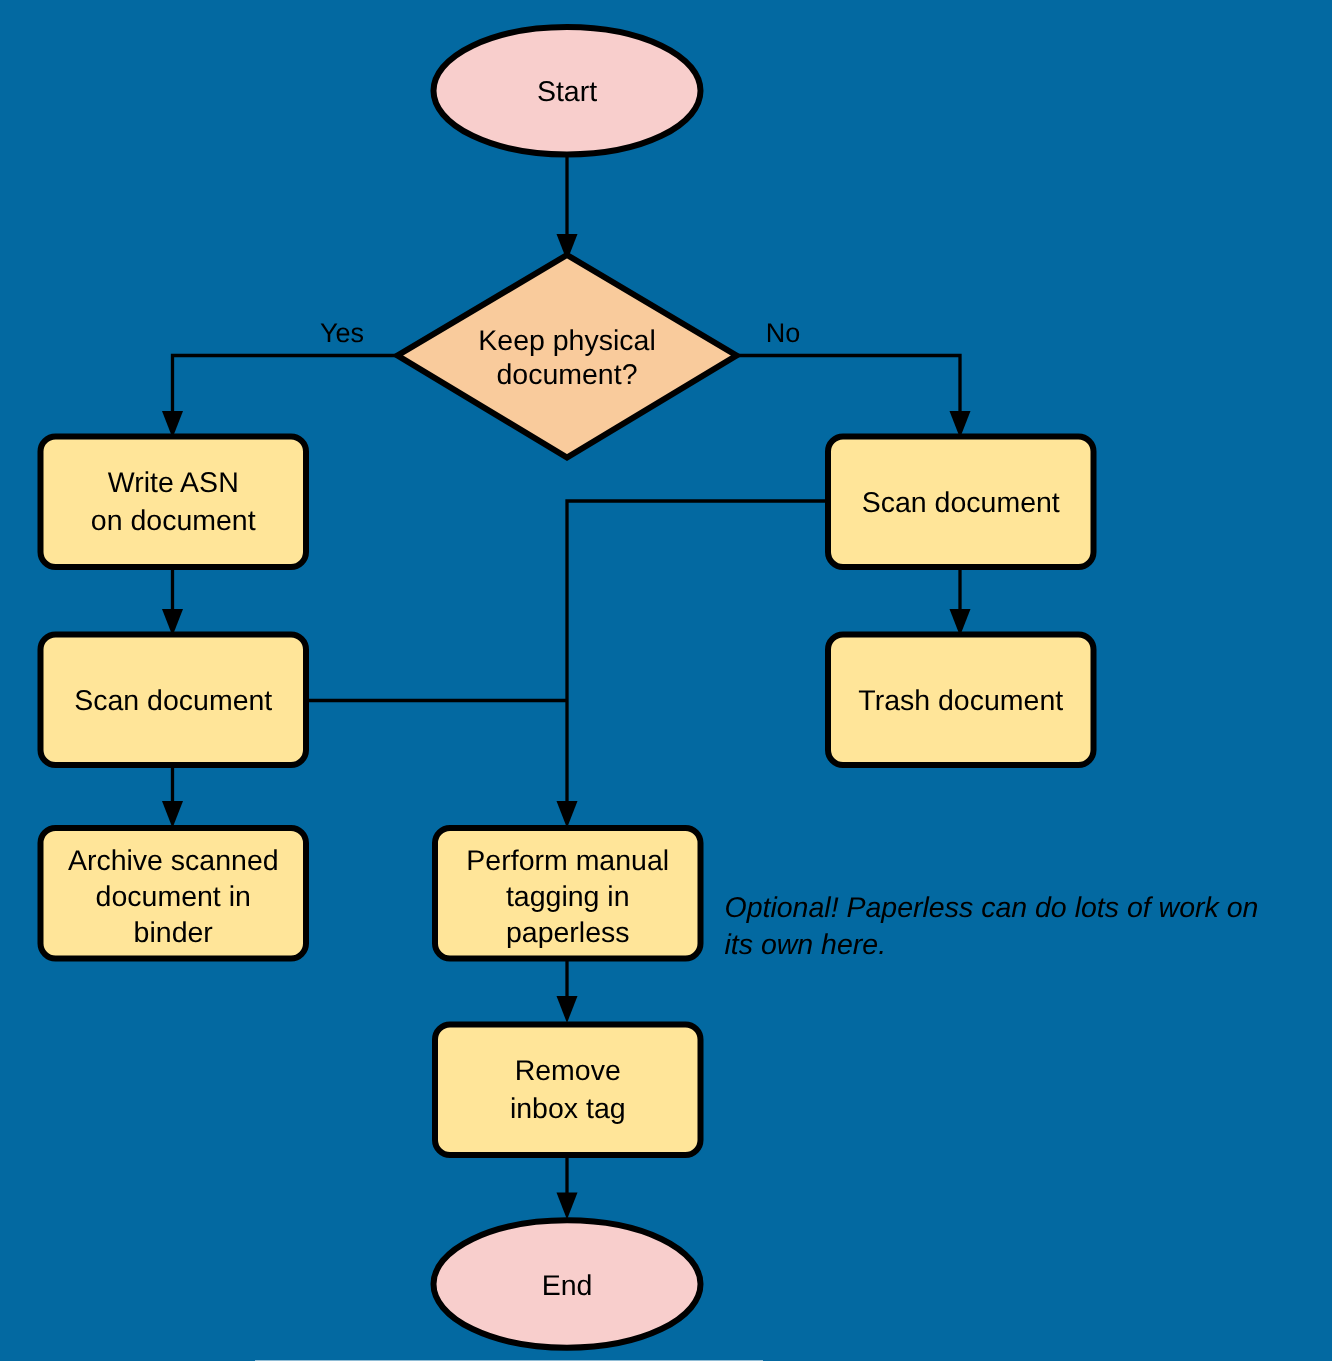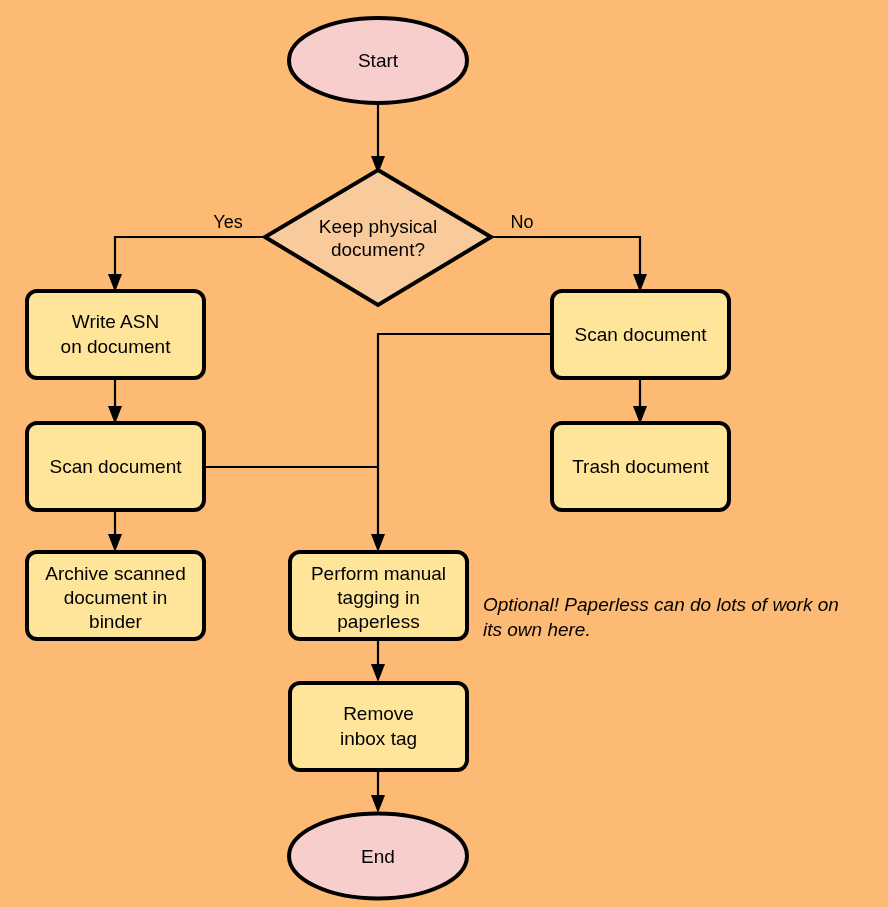--- a/index.html
+++ b/index.html
@@ -7,21 +7,21 @@
     padding: 0;
     background: #ffffff;
   }
   body {
     font-family: "Liberation Sans", sans-serif;
   }
   #flow-root {
     position: relative;
     width: 888px;
     height: 907px;
-    background: #fdba74;
+    background: #0369a1;
     overflow: hidden;
   }
   #flow-svg {
     position: absolute;
     left: 0;
     top: 0;
     width: 888px;
     height: 907px;
   }
   .node-label {

